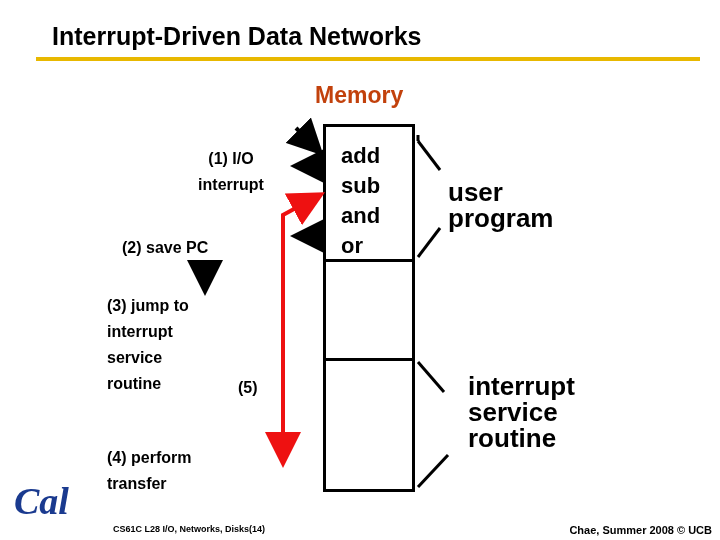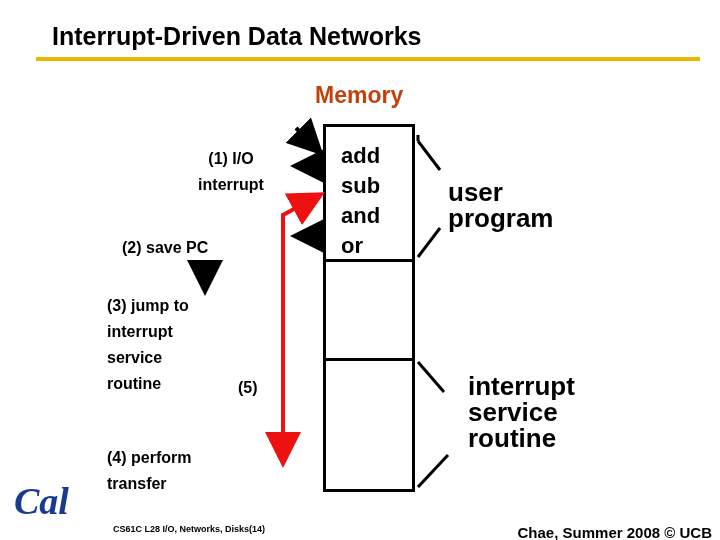--- a/index.html
+++ b/index.html
@@ -137,21 +137,21 @@
     font-size: 9px;
     font-weight: bold;
     color: #000000;
     white-space: nowrap;
     margin-left: 38px;
   }
   .footer-right {
     position: absolute;
     right: 8px;
     top: 524px;
-    font-size: 15px;
+    font-size: 11px;
     font-weight: bold;
     color: #000000;
     white-space: nowrap;
   }
   .cal-logo {
     position: absolute;
     left: 14px;
     top: 484px;
     width: 58px;
     height: 34px;

